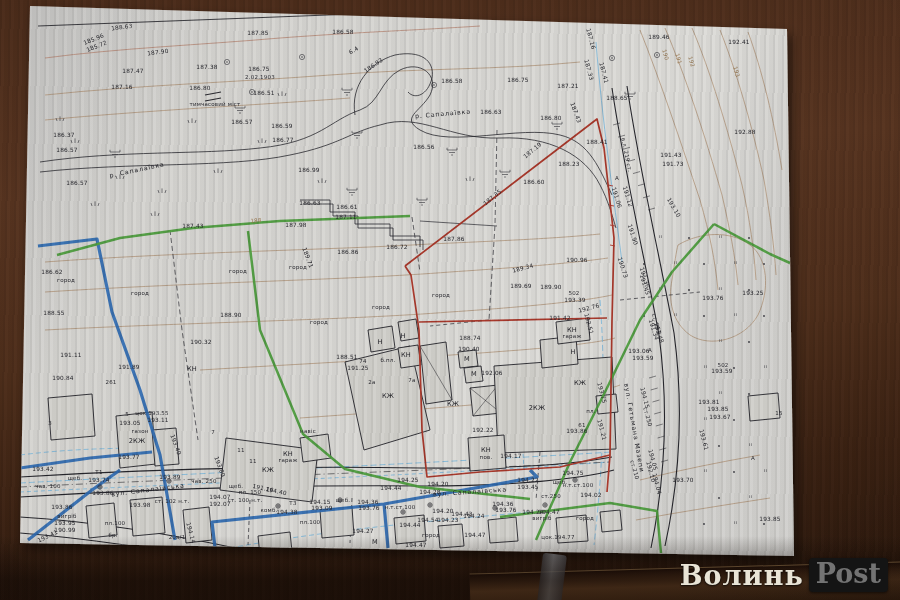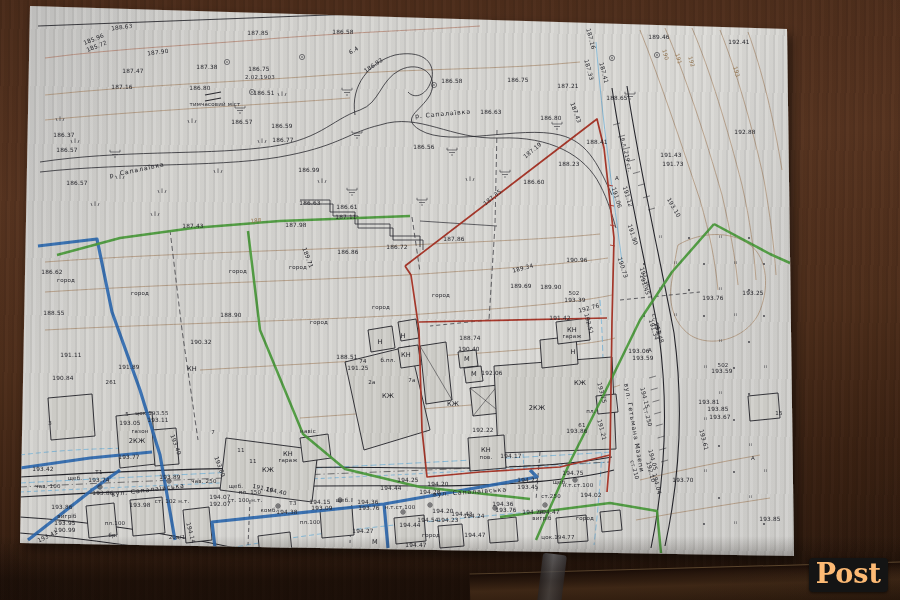--- a/index.html
+++ b/index.html
@@ -26,22 +26,22 @@
     white-space:nowrap;letter-spacing:.2px;line-height:1;}
   .lbl.n{font-size:5.5px;color:#2c2c32;}
   .lbl.st{font-size:6.2px;letter-spacing:.9px;color:#222228;}
   .lbl.b{font-size:6.6px;color:#1f1f25;}
   .lbl.c{font-size:5.4px;color:#96764f;}
   .meadow{font:5px "DejaVu Sans",sans-serif;fill:#3c3c42;}
   .tick{stroke:#3a3a40;stroke-width:.6;}
   .watermark{position:absolute;right:12px;bottom:8px;display:flex;align-items:center;gap:5px;
     font-family:"DejaVu Serif",serif;font-weight:bold;font-size:27px;}
   .wm-plain{color:#e9e4d6;text-shadow:0 1px 2px rgba(0,0,0,.7),0 0 1px rgba(0,0,0,.8);letter-spacing:1px;}
-  .wm-box{color:#fdba74;background:#141414;padding:0 7px 3px 7px;border-radius:4px;
-    box-shadow:0 1px 3px rgba(0,0,0,.6);margin-left:16px;}
+  .wm-box{color:#737373;background:#141414;padding:0 7px 3px 7px;border-radius:4px;
+    box-shadow:0 1px 3px rgba(0,0,0,.6);}
 </style>
 </head>
 <body>
 
 <div id="photo">
 
   <svg id="map-svg" width="900" height="600" viewBox="0 0 900 600">
     <defs>
       <clipPath id="paperClip">
         <polygon points="30,6 787,29 794,556 20,543"></polygon>
@@ -542,15 +542,16 @@
       <span class="lbl" style="left: 703px; top: 440px; transform: translate(-50%, -50%) rotate(75deg);">193.61</span>
     </div>
 
   <div id="grain"></div>
   <div class="table-edge"></div>
   <div class="cable"></div>
   <div class="table-shadow"></div>
   <div id="vignette"></div>
 
   <div class="watermark">
+    <span class="wm-plain">Волинь</span>
     <span class="wm-box">Post</span>
   </div>
 </div>
 
 </body></html>

